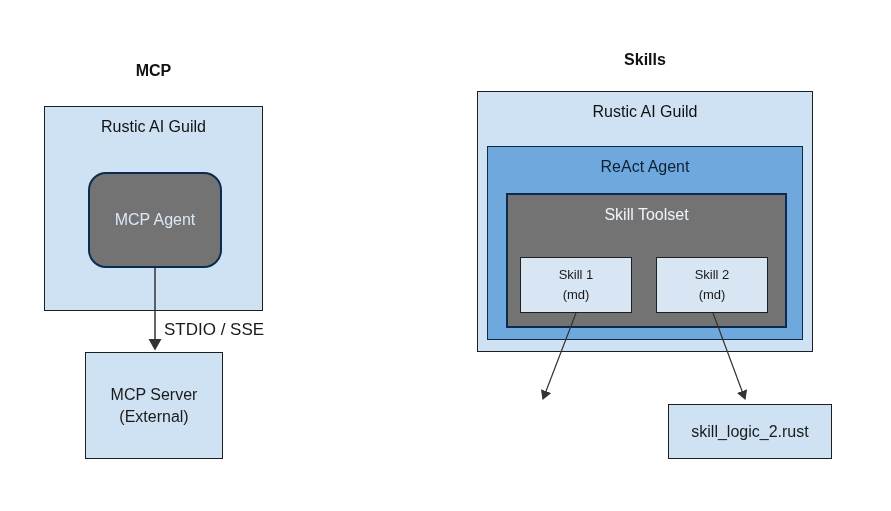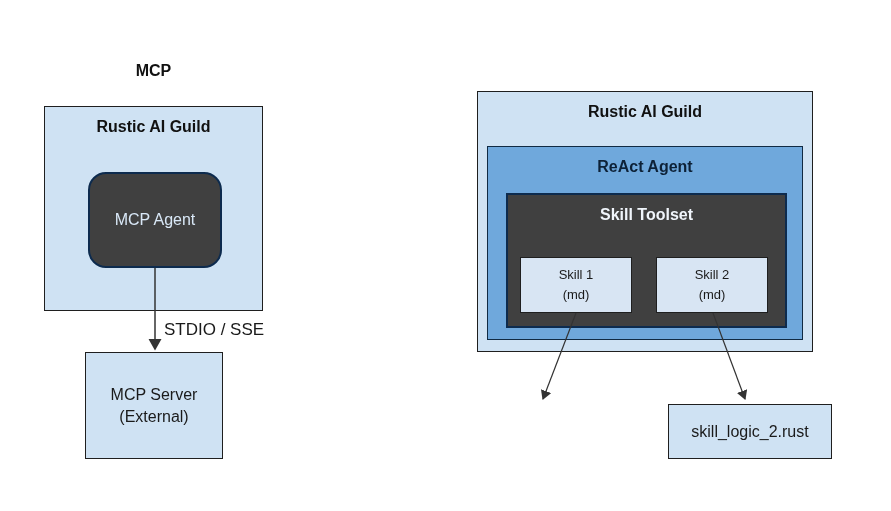--- a/index.html
+++ b/index.html
@@ -28,25 +28,25 @@
   }
   .light-box {
     background: #cfe2f3;
     border: 1px solid #1f1f1f;
   }
   .medium-box {
     background: #6fa8dc;
     border: 1px solid #102a43;
   }
   .dark-box {
-    background: #404040;
+    background: #737373;
     border: 2px solid #0d2b4e;
   }
   .container-label {
-    font-weight: bold;
+    font-weight: normal;
     font-size: 16px;
     text-align: center;
     padding-top: 11px;
     color: #111111;
   }
   .container-label.on-medium { color: #0d2137; }
   .container-label.on-dark { color: #f0f5fb; }
   .center-text {
     display: flex;
     flex-direction: column;
@@ -98,20 +98,21 @@
     <span>MCP Agent</span>
   </div>
 
   <div class="abs edge-label" style="left:164px; top:320px;">STDIO / SSE</div>
 
   <div class="box light-box center-text" style="left:85px; top:352px; width:138px; height:107px;">
     <div>MCP Server</div>
     <div>(External)</div>
   </div>
 
+  <div class="abs diagram-title" style="left:477px; top:51px; width:336px;">Skills</div>
 
   <div class="box light-box" style="left:477px; top:91px; width:336px; height:261px;">
     <div class="container-label">Rustic AI Guild</div>
   </div>
 
   <div class="box medium-box" style="left:487px; top:146px; width:316px; height:194px;">
     <div class="container-label on-medium">ReAct Agent</div>
   </div>
 
   <div class="box dark-box" style="left:506px; top:193px; width:281px; height:135px;">

